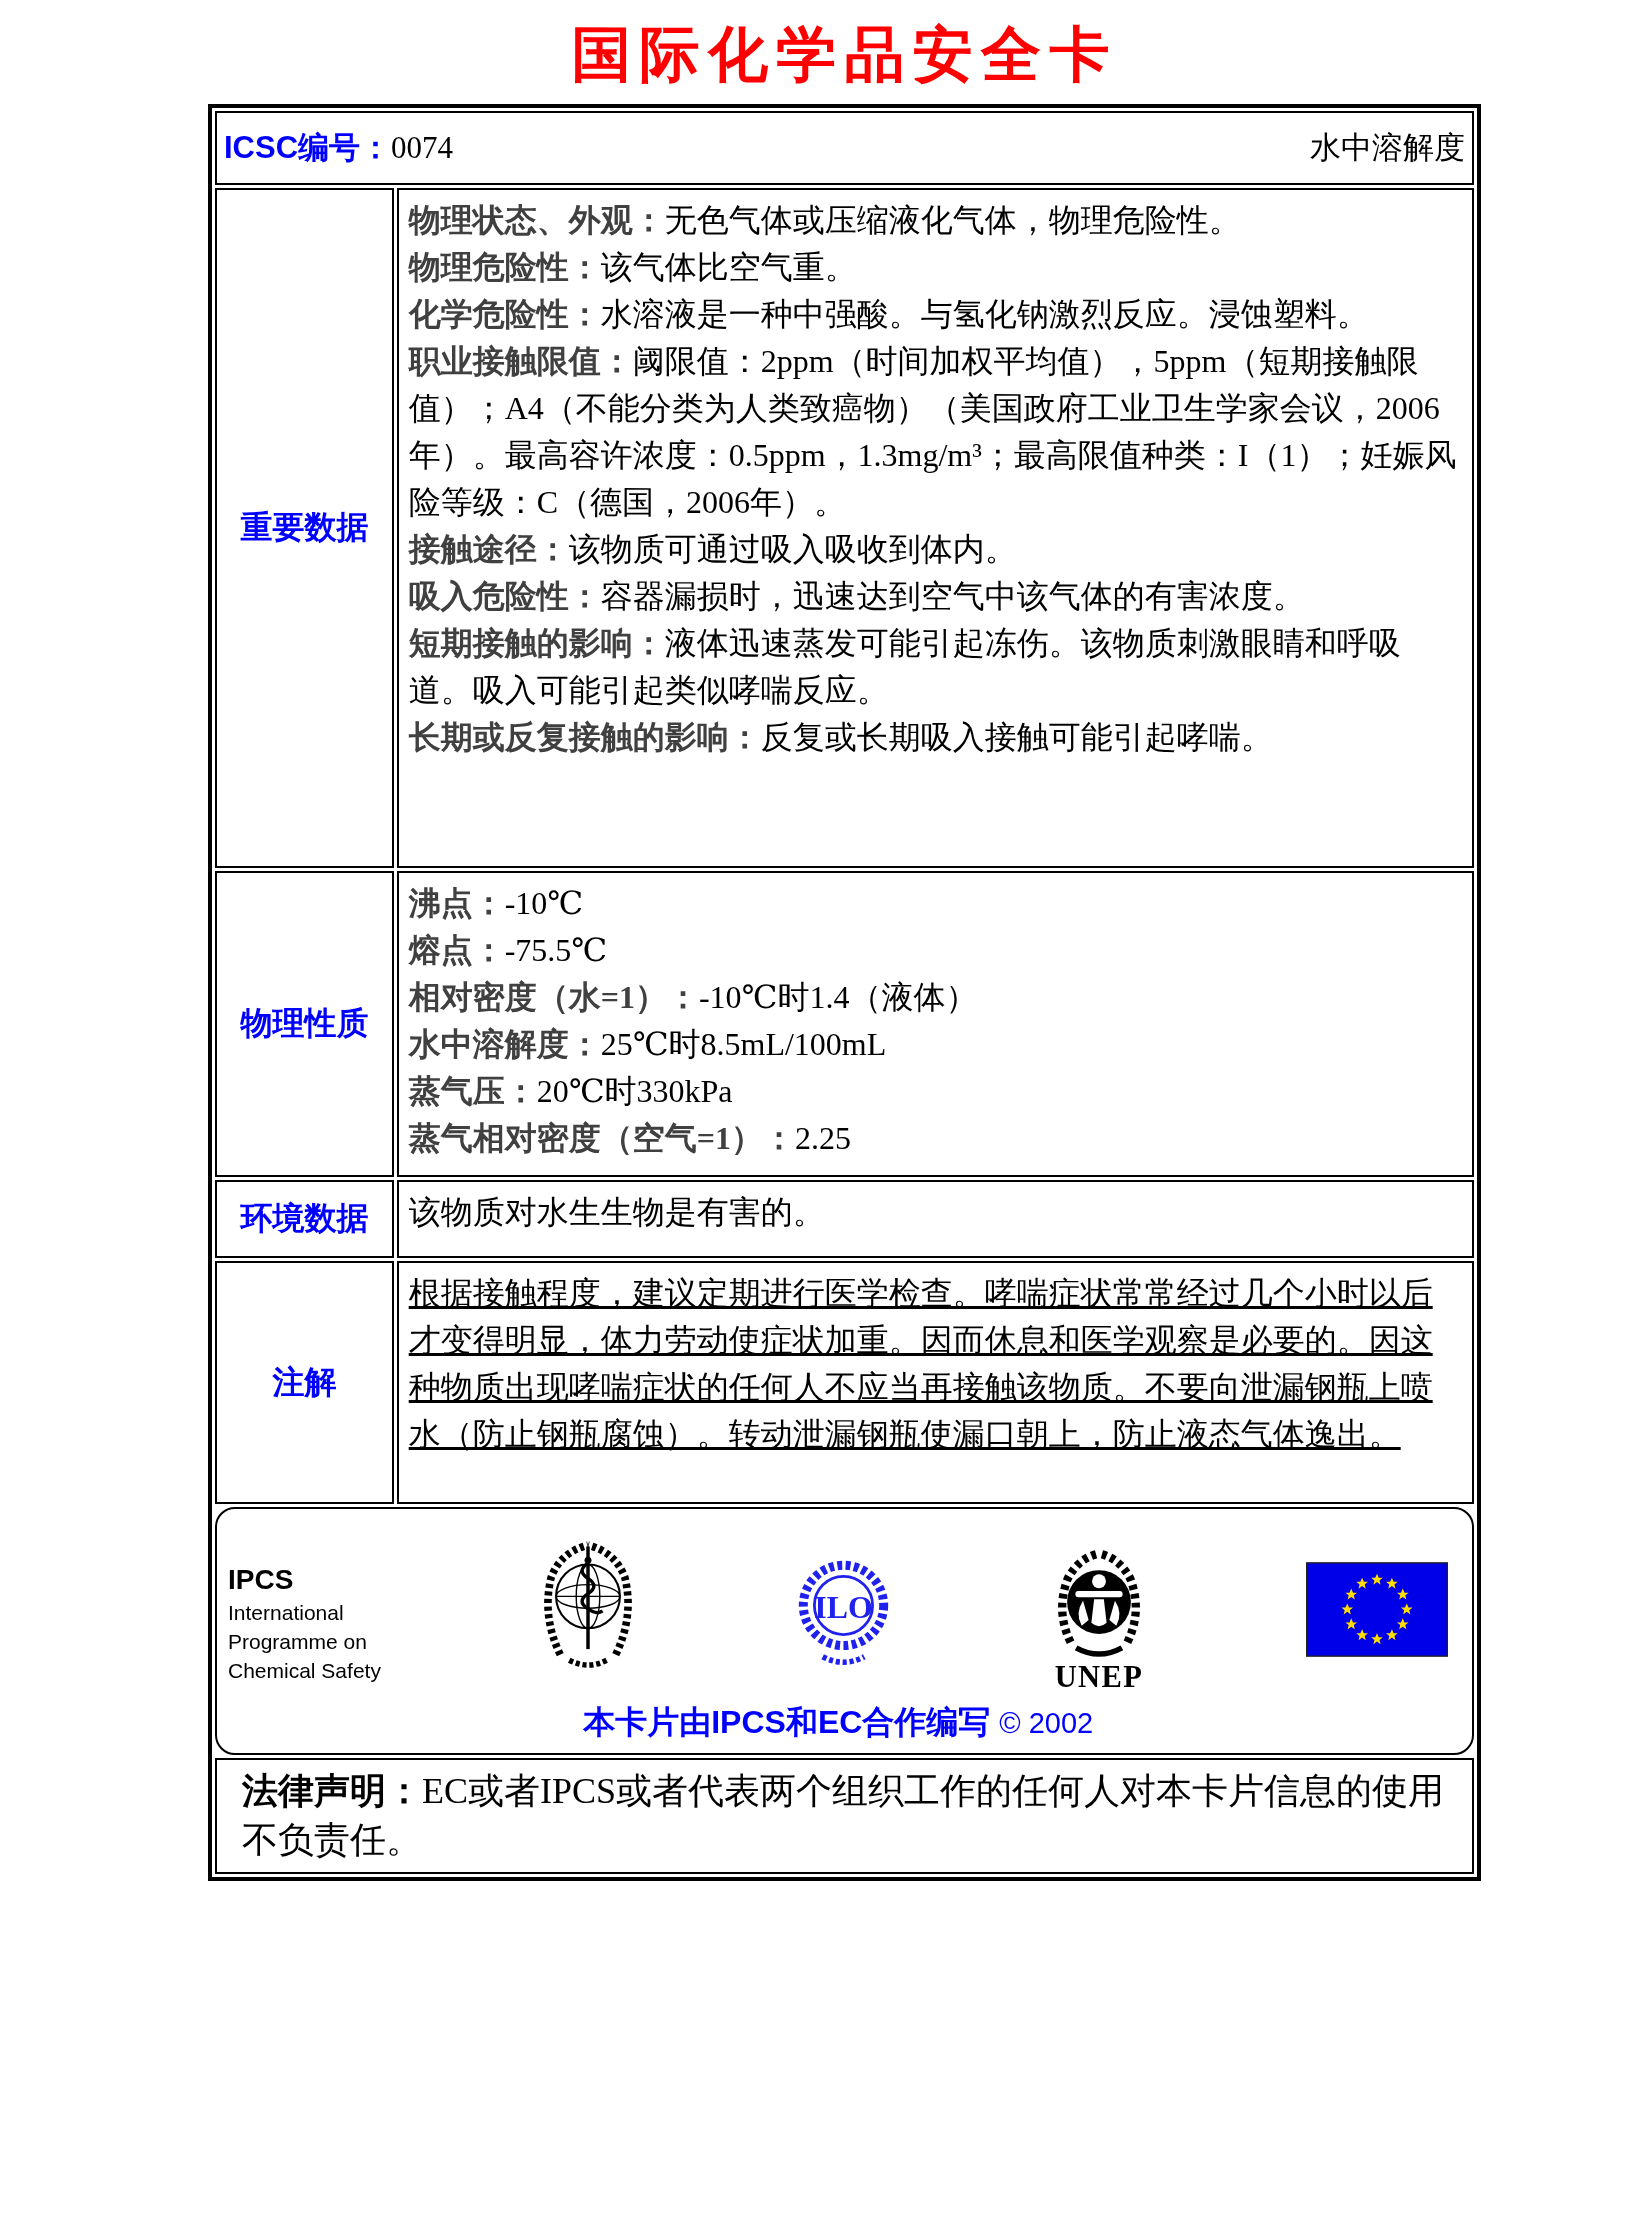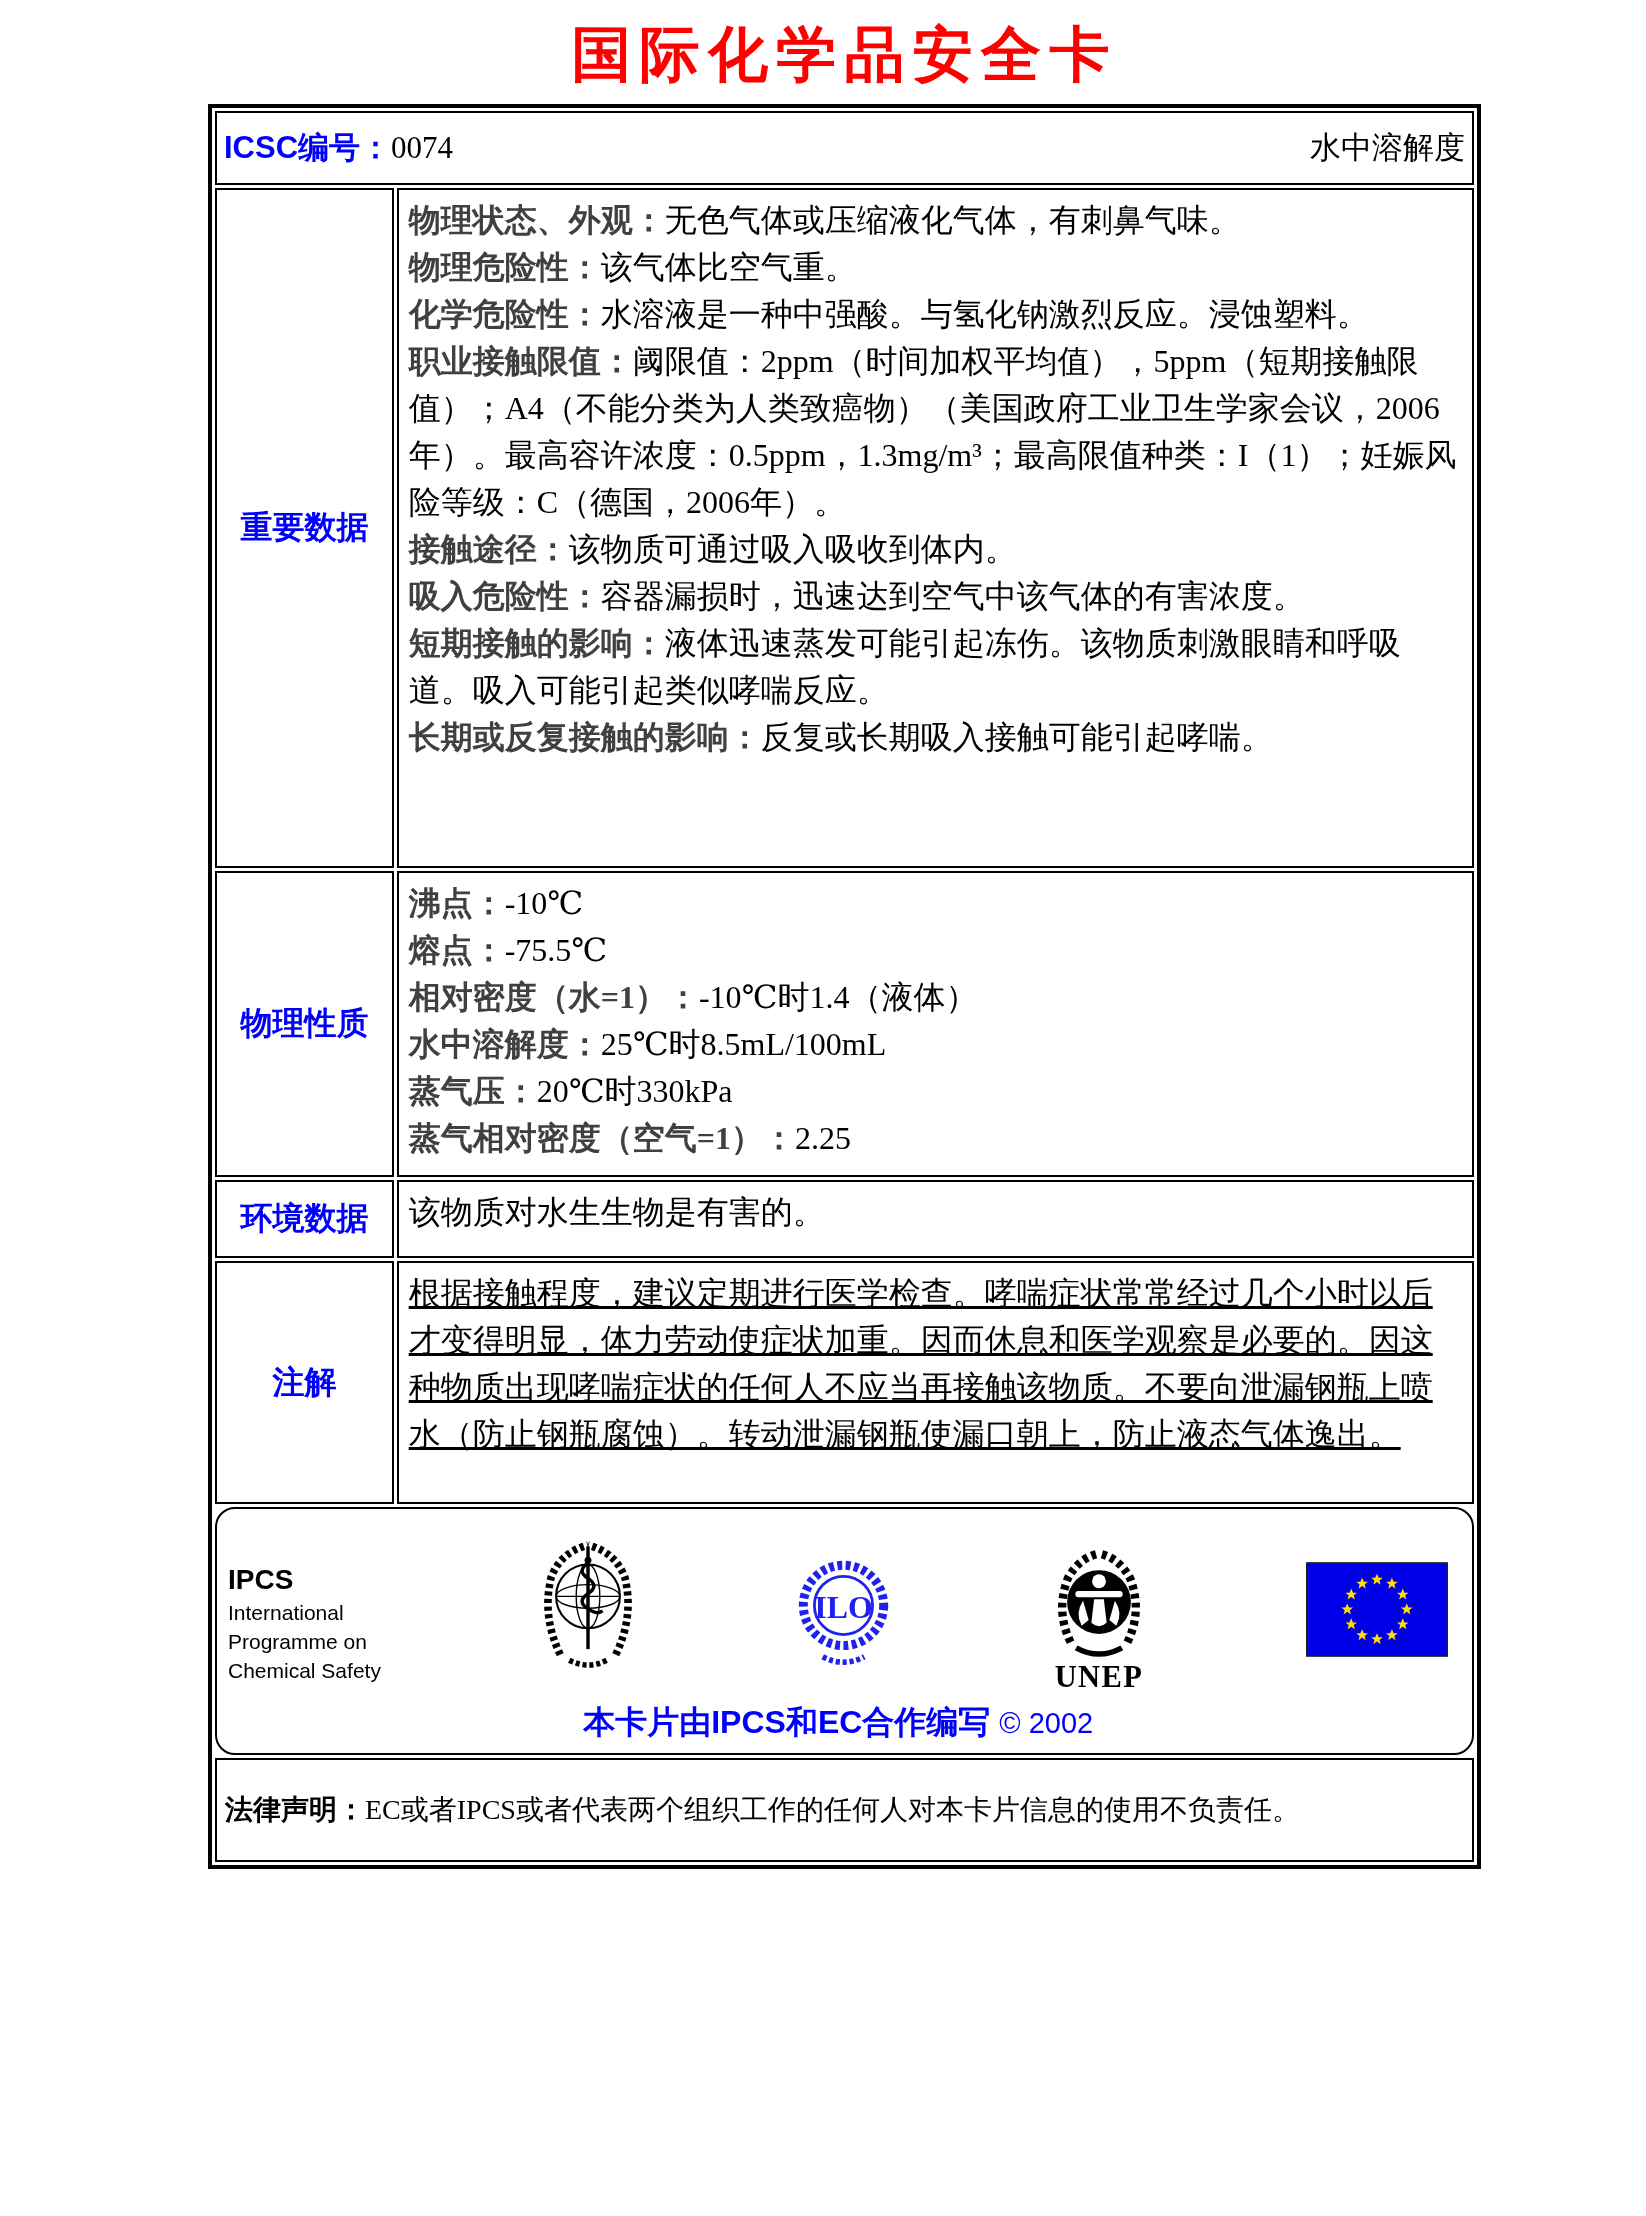--- a/index.html
+++ b/index.html
@@ -55,21 +55,21 @@
     font-weight: 600;
   }
   .chem-name { float: right; }
   p.item { margin: 0; font-size: 32px; line-height: 47px; text-align: left; }
   .lbl {
     color: #404040;
     font-family: Liberation Serif, serif;
     font-weight: 600;
   }
   td.content { padding: 7px 9.7px; }
-  td.legal-row { vertical-align: middle; font-size: 28px; padding: 7px 8px; }
+  td.legal-row { vertical-align: middle; font-size: 36px; padding: 7px 25px; }
   .legal-label { font-weight: bold; font-family: "Liberation Sans", "DejaVu Sans", sans-serif; }
   td.logos-row { padding: 12.5px 23.6px 8.3px 11px; border-radius: 20px; }
   .logo-strip { display: flex; align-items: flex-start; justify-content: space-between; }
   .ipcs-block {
     margin-top: 40px;
     font-family: "Liberation Sans", "DejaVu Sans", sans-serif;
     line-height: 29px;
     font-size: 21px;
   }
   .ipcs-title { font-weight: bold; font-size: 28px; line-height: 36px; }
@@ -104,21 +104,21 @@
         <tr>
       <td class="hdr" colspan="2" style="height:60px;">
         <span class="chem-name">水中溶解度</span>
         <span class="icsc-label">ICSC编号：</span><span>0074</span>
       </td>
     </tr>
 
     <tr>
       <td class="side">重要数据</td>
       <td class="content" style="height:680px;">
-        <p class="item"><span class="lbl">物理状态、外观：</span><span>无色气体或压缩液化气体，有刺鼻气味。</span></p>
+        <p class="item"><span class="lbl">物理状态、外观：</span><span>无色气体或压缩液化气体，物理危险性。</span></p>
         <p class="item"><span class="lbl">物理危险性：</span><span>该气体比空气重。</span></p>
         <p class="item"><span class="lbl">化学危险性：</span><span>水溶液是一种中强酸。与氢化钠激烈反应。浸蚀塑料。</span></p>
         <p class="item"><span class="lbl">职业接触限值：</span><span>阈限值：2ppm（时间加权平均值），5ppm（短期接触限值）；A4（不能分类为人类致癌物）（美国政府工业卫生学家会议，2006年）。最高容许浓度：0.5ppm，1.3mg/m³；最高限值种类：I（1）；妊娠风险等级：C（德国，2006年）。</span></p>
         <p class="item"><span class="lbl">接触途径：</span><span>该物质可通过吸入吸收到体内。</span></p>
         <p class="item"><span class="lbl">吸入危险性：</span><span>容器漏损时，迅速达到空气中该气体的有害浓度。</span></p>
         <p class="item"><span class="lbl">短期接触的影响：</span><span>液体迅速蒸发可能引起冻伤。该物质刺激眼睛和呼吸道。吸入可能引起类似哮喘反应。</span></p>
         <p class="item"><span class="lbl">长期或反复接触的影响：</span><span>反复或长期吸入接触可能引起哮喘。</span></p>
       </td>
     </tr>
 

